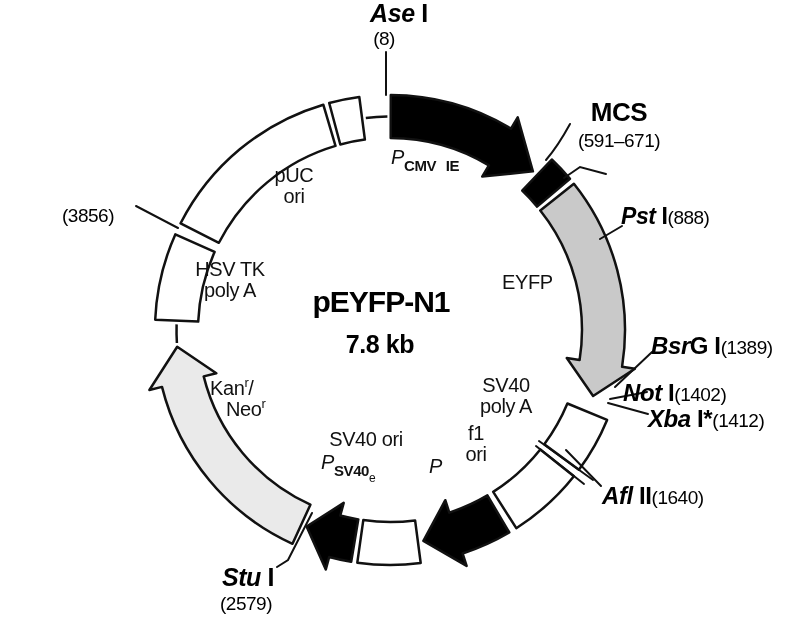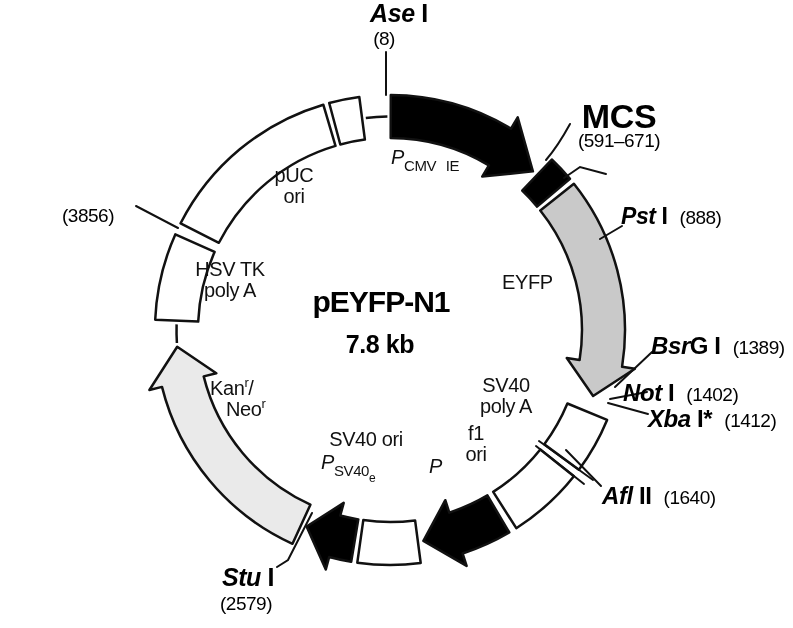--- a/index.html
+++ b/index.html
@@ -4,24 +4,24 @@
 <style>
   html,body{margin:0;padding:0;background:#ffffff;}
   .stage{position:relative;width:788px;height:628px;background:#fff;overflow:hidden;
          font-family:"Liberation Sans",sans-serif;}
   #map-svg{position:absolute;left:0;top:0;}
   .lbl{position:absolute;white-space:nowrap;color:#000;line-height:1.05;letter-spacing:-0.4px;}
   .ctr{transform:translateX(-50%);text-align:center;}
   .site{font-weight:bold;font-size:24px;}
   .site .bi,.bi{font-style:italic;font-weight:bold;}
   .coord{font-weight:normal;font-size:19px;letter-spacing:-0.5px;}
-  .icoord{font-weight:normal;font-size:19px;padding-left:12px;letter-spacing:-0.5px;}
+  .icoord{font-weight:normal;font-size:19px;padding-left:0;letter-spacing:-0.5px;}
   .feat{font-size:20px;color:#111;}
   .it{font-style:italic;}
-  .sub{font-size:15px;vertical-align:-7px;word-spacing:6px;}
+  .sub{font-size:15px;vertical-align:-7px;word-spacing:6px;font-weight:bold;}
   .sub2{font-size:12px;vertical-align:-13px;}
   .lbl sup{font-size:13px;line-height:0;}
   .title-name{font-size:30px;font-weight:bold;letter-spacing:-1px;}
   .title-size{font-size:25px;font-weight:bold;}
 </style>
 </head>
 <body>
 
 <div class="stage">
 
@@ -54,21 +54,21 @@
       <path d="M536,446 L584,484"></path>
       <path d="M566,450 L601,486"></path>
       <path d="M312,513 L288,560 L277,567"></path>
       <path d="M178,228 L136,206"></path>
     </g>
   </svg>
 
   <div class="lbl site ctr" style="left:399px;top:0px;font-size:25px"><span class="bi">Ase</span><span> I</span></div>
   <div class="lbl coord ctr" style="left:384px;top:29px">(8)</div>
 
-  <div class="lbl site ctr" style="left:619px;top:99px;font-size:34px">MCS</div>
+  <div class="lbl site ctr" style="left:619px;top:99px;font-size:26px">MCS</div>
   <div class="lbl coord ctr" style="left:619px;top:131px">(591–671)</div>
 
   <div class="lbl site" style="left:621px;top:204px;font-size:23px"><span class="bi">Pst</span><span> I</span><span class="icoord">(888)</span></div>
 
   <div class="lbl site" style="left:651px;top:333px"><span class="bi">Bsr</span><span>G I</span><span class="icoord">(1389)</span></div>
 
   <div class="lbl site" style="left:623px;top:380px"><span class="bi">Not</span><span> I</span><span class="icoord">(1402)</span></div>
 
   <div class="lbl site" style="left:648px;top:406px"><span class="bi">Xba</span><span> I*</span><span class="icoord">(1412)</span></div>
 

